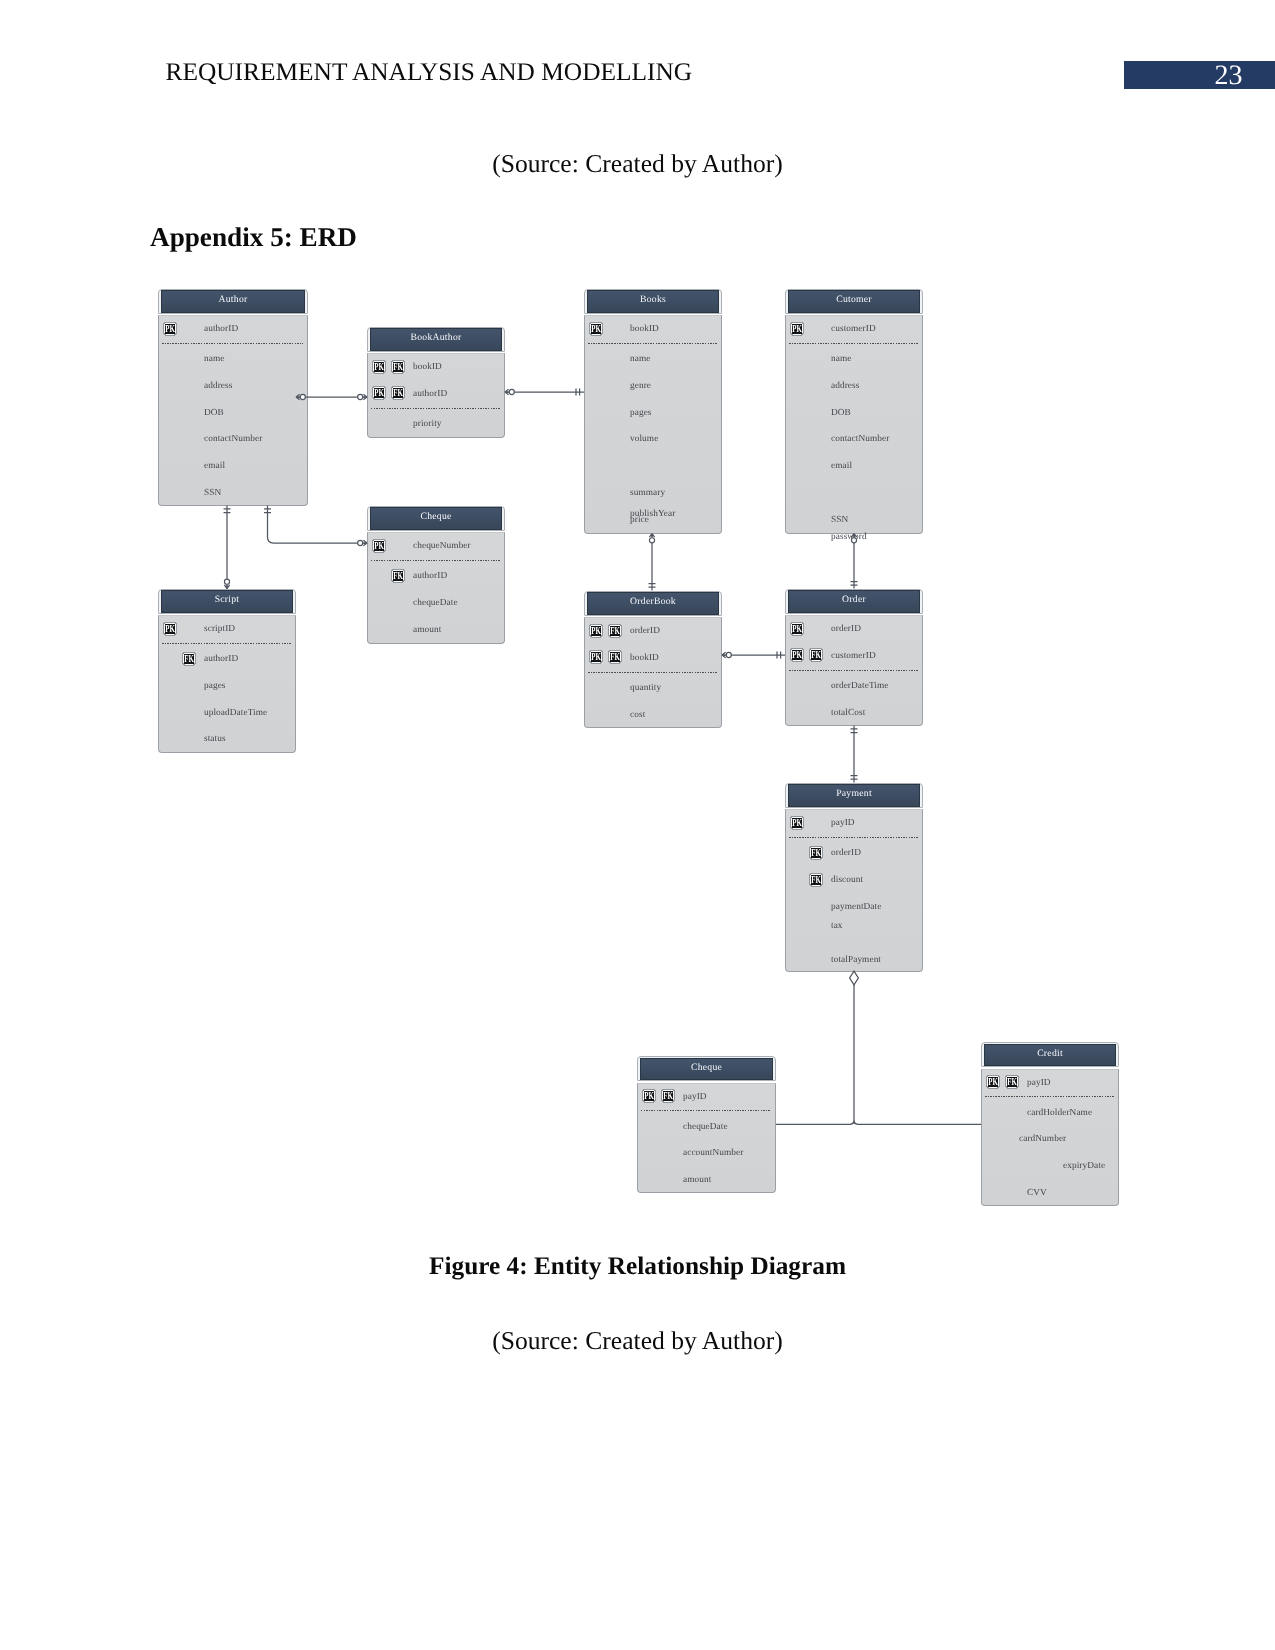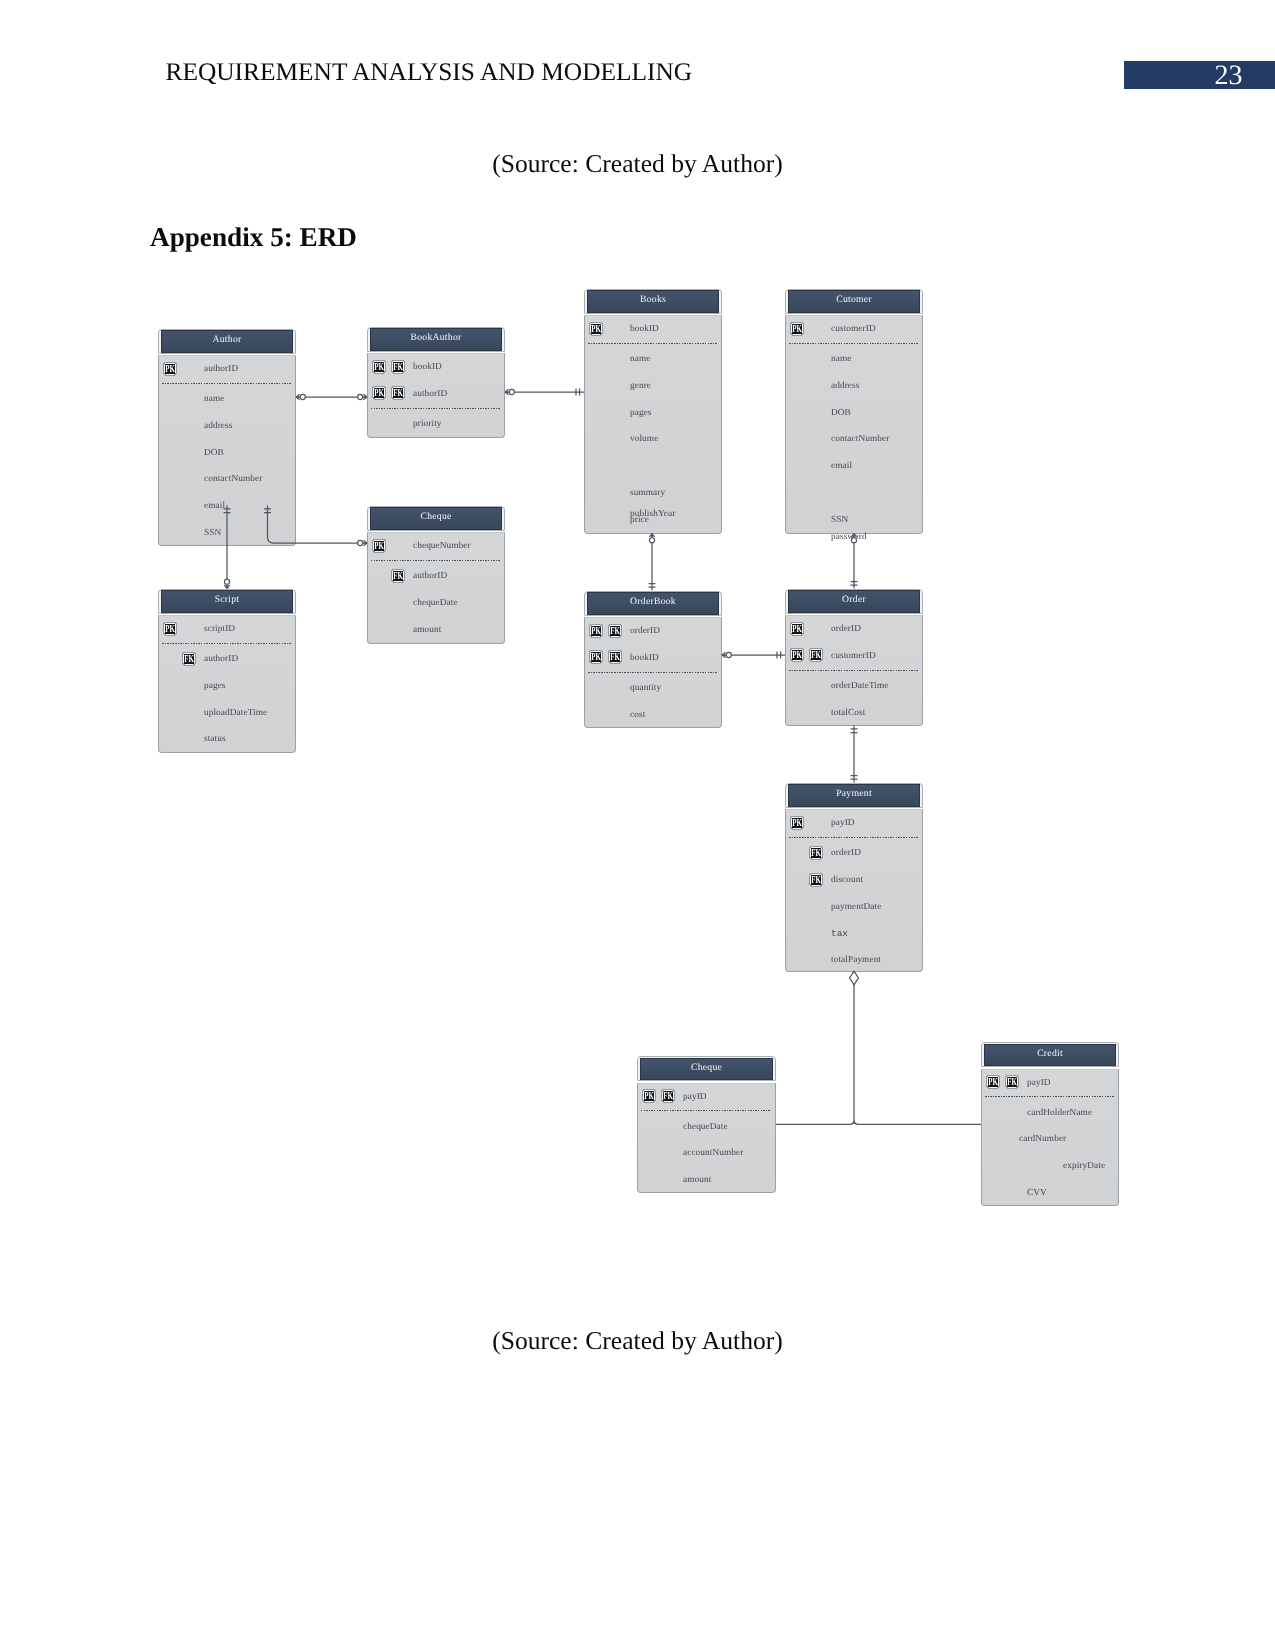--- a/index.html
+++ b/index.html
@@ -80,21 +80,21 @@
         <path d="M854 533.5 L851.3 537.1 M854 533.5 L854 537.1 M854 533.5 L856.7 537.1" fill="none" stroke="#515761" stroke-width="1.25" stroke-linecap="butt"></path>
         <circle cx="854" cy="540.3" r="2.55" fill="#ffffff" stroke="#515761" stroke-width="1.2"></circle>
         <path d="M850.5 581.5 L857.5 581.5 M850.5 585.0999999999999 L857.5 585.0999999999999" fill="none" stroke="#515761" stroke-width="1.25" stroke-linecap="butt"></path>
         <path d="M854 725.5 L854 782.5" fill="none" stroke="#515761" stroke-width="1.25" stroke-linecap="butt"></path>
         <path d="M850.5 728.9000000000001 L857.5 728.9000000000001 M850.5 732.5 L857.5 732.5" fill="none" stroke="#515761" stroke-width="1.25" stroke-linecap="butt"></path>
         <path d="M850.5 775.5 L857.5 775.5 M850.5 779.0999999999999 L857.5 779.0999999999999" fill="none" stroke="#515761" stroke-width="1.25" stroke-linecap="butt"></path>
         <path d="M854 984 L854 1124" fill="none" stroke="#515761" stroke-width="1.25" stroke-linecap="butt"></path>
         <path d="M854 971.2 L858.4 978 L854 984.8 L849.6 978 Z" fill="#ffffff" stroke="#4b5158" stroke-width="1.2"></path>
         <path d="M776 1124.3 L850 1124.3 Q853 1124.3 854 1121.5 Q855 1124.3 858 1124.3 L981 1124.3" fill="none" stroke="#515761" stroke-width="1.25" stroke-linecap="butt"></path>
       </svg>
-  <div class="tbl" style="left: 158px; top: 288.5px; width: 138px; height: 217px; margin-top: 40px;">
+  <div class="tbl" style="left: 158px; top: 288.5px; width: 150px; height: 217px;">
         <div class="hdrframe"></div>
         <div class="hdr">Author</div>
         <div class="body">
           <div class="row" style="top: 6.3px;">
             <div class="badge" style="left: 3.5px;">
               <svg width="14" height="15" viewBox="0 0 14 15" shape-rendering="crispEdges">
                 <rect x="0.6" y="1.1" width="12.8" height="13.1" rx="3" fill="#fafbfb" stroke="#8f969d" stroke-width="1.1"></rect>
                 <rect x="2" y="2.5" width="10.1" height="10.3" rx="0.6" fill="#121315"></rect>
                 <text x="7.05" y="11" text-anchor="middle" font-family="&quot;Liberation Serif&quot;,serif" font-size="10.6" font-weight="bold" fill="#ffffff" textLength="9.6" lengthAdjust="spacingAndGlyphs" shape-rendering="auto">PK</text>
               </svg>
@@ -429,21 +429,21 @@
                 <rect x="0.6" y="1.1" width="12.8" height="13.1" rx="3" fill="#fafbfb" stroke="#8f969d" stroke-width="1.1"></rect>
                 <rect x="2" y="2.5" width="10.1" height="10.3" rx="0.6" fill="#121315"></rect>
                 <text x="7.05" y="11" text-anchor="middle" font-family="&quot;Liberation Serif&quot;,serif" font-size="10.6" font-weight="bold" fill="#ffffff" textLength="9.6" lengthAdjust="spacingAndGlyphs" shape-rendering="auto">FK</text>
               </svg>
             </div>
             <div class="nm" style="left: 45px;">discount</div>
           </div>
           <div class="row" style="top: 89.95px;">
             <div class="nm" style="left: 45px;">paymentDate</div>
           </div>
-          <div class="row" style="top: 116px; font-family: Liberation Mono, monospace;">
+          <div class="row" style="top: 109px;">
             <div class="nm" style="left: 45px;">tax</div>
           </div>
           <div class="row" style="top: 143.45px;">
             <div class="nm" style="left: 45px;">totalPayment</div>
           </div>
         </div>
       </div>
       <div class="tbl" style="left: 637px; top: 1056px; width: 139px; height: 137px;">
         <div class="hdrframe"></div>
         <div class="hdr">Cheque</div>
@@ -508,14 +508,15 @@
           <div class="row" style="top: 89.95px; margin-left: 36px;">
             <div class="nm" style="left: 45px;">expiryDate</div>
           </div>
           <div class="row" style="top: 116.7px;">
             <div class="nm" style="left: 45px;">CVV</div>
           </div>
         </div>
       </div>
     </div>
 
+  <div id="fig-caption">Figure 4: Entity Relationship Diagram</div>
   <div id="src2" class="center-note">(Source: Created by Author)</div>
 </div>
 
 </body></html>

